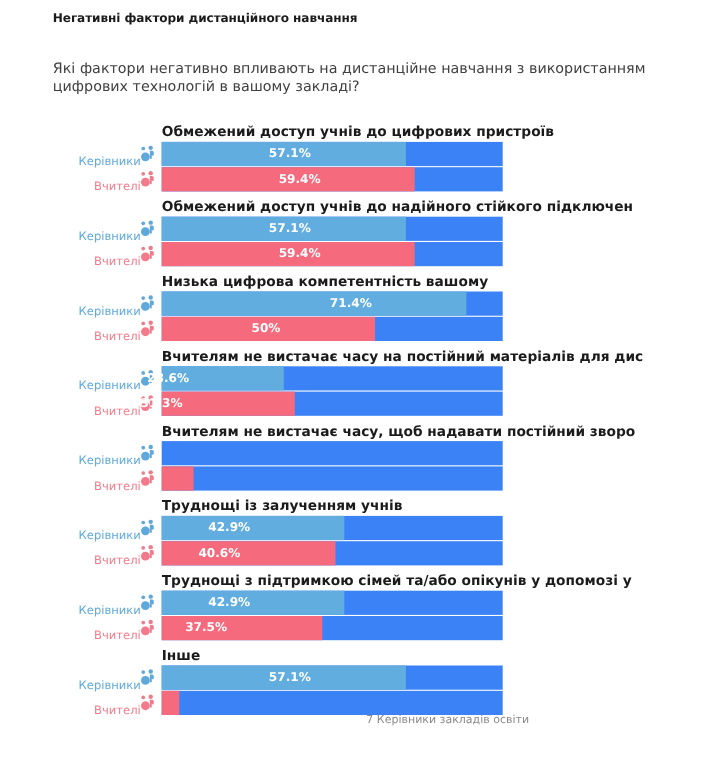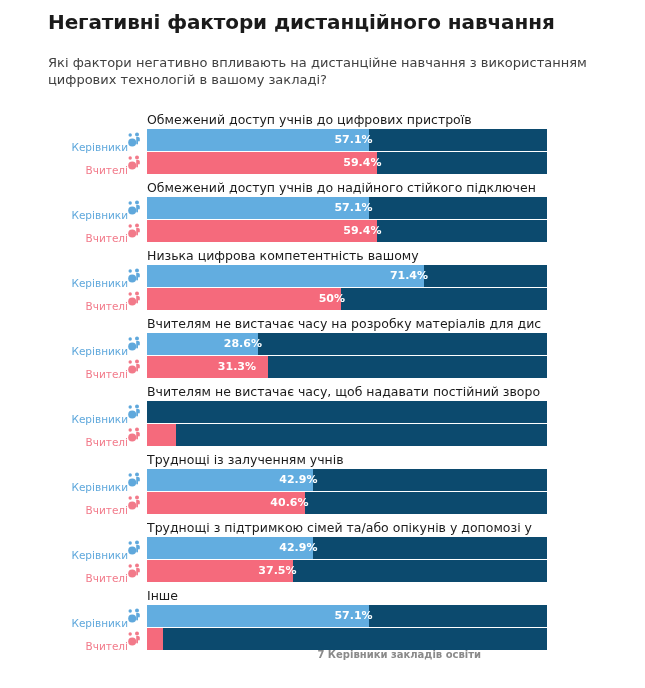--- a/index.html
+++ b/index.html
@@ -19,21 +19,21 @@
     width: 645px;
     height: 688px;
     overflow: hidden;
   }
 
   
   .page-title {
     position: absolute;
     left: 48px;
     top: 10px;
-    font-size: 20px;
+    font-size: 11px;
     font-weight: bold;
     color: #1b1b1b;
     letter-spacing: -0.1px;
     white-space: nowrap;
   }
   .question {
     position: absolute;
     left: 48px;
     top: 54px;
     width: 570px;
@@ -51,21 +51,21 @@
   }
   .group {
     position: relative;
     height: 68px;
   }
   .group-title {
     position: absolute;
     left: 147px;
     top: 0px;
     font-size: 12.5px;
-    font-weight: normal;
+    font-weight: bold;
     color: #1b1b1b;
     white-space: nowrap;
     overflow: hidden;
     width: 498px;
   }
 
   .row {
     position: absolute;
     left: 0;
     height: 22px;
@@ -92,23 +92,23 @@
     left: 126px;
     top: 2px;
     width: 18px;
     height: 18px;
   }
 
   .track {
     position: absolute;
     left: 147px;
     top: 0;
-    width: 400px;
+    width: 310px;
     height: 22px;
-    background: #0c4a6e;
+    background: #3b82f6;
   }
   .bar {
     position: absolute;
     left: 0;
     top: 0;
     height: 22px;
   }
   .row.leaders .bar { background: #62ade0; }
   .row.teachers .bar { background: #f56a7c; }
 
@@ -127,21 +127,20 @@
     position: absolute;
     left: 0;
     top: 648px;
     width: 591px;
     text-align: right;
     padding-right: 110px;
     box-sizing: border-box;
     font-size: 10px;
     line-height: 13px;
     color: #8a8a8a;
-    font-weight: bold;
   }
 </style>
 </head>
 <body>
 
 <div class="page">
 
   <div class="page-title">Негативні фактори дистанційного навчання</div>
 
   <div class="question">Які фактори негативно впливають на дистанційне навчання з використанням цифрових технологій в вашому закладі?</div>
@@ -228,21 +227,21 @@
               <path d="M10.2 6.1 h2.1 a1.5 1.5 0 0 1 1.5 1.5 v2.0 a0.9 0.9 0 0 1 -1.8 0 v3.0 a0.9 0.9 0 0 1 -1.8 0 v-3.2 z" fill="#f27a8a"></path>
               <circle cx="6.2" cy="11.6" r="4.0" fill="#f27a8a"></circle>
             </svg></span>
           <div class="track">
             <div class="bar" style="width:194px;"></div>
             <span class="bar-value" style="right:202px;">50%</span>
           </div>
         </div>
       </div>
       <div class="group">
-        <div class="group-title">Вчителям не вистачає часу на розробку матеріалів для дис</div>
+        <div class="group-title">Вчителям не вистачає часу на постійний матеріалів для дис</div>
         <div class="row leaders">
           <span class="row-label">Керівники</span>
           <span class="people-icon"><svg viewBox="0 0 18 18" width="18" height="18" aria-hidden="true">
               <circle cx="4.2" cy="4.0" r="1.7" fill="#5fa8dc"></circle>
               <circle cx="11.0" cy="3.4" r="2.0" fill="#5fa8dc"></circle>
               <path d="M10.2 6.1 h2.1 a1.5 1.5 0 0 1 1.5 1.5 v2.0 a0.9 0.9 0 0 1 -1.8 0 v3.0 a0.9 0.9 0 0 1 -1.8 0 v-3.2 z" fill="#5fa8dc"></path>
               <circle cx="6.2" cy="11.6" r="4.0" fill="#5fa8dc"></circle>
             </svg></span>
           <div class="track">
             <div class="bar" style="width:110.96800000000002px;"></div>

